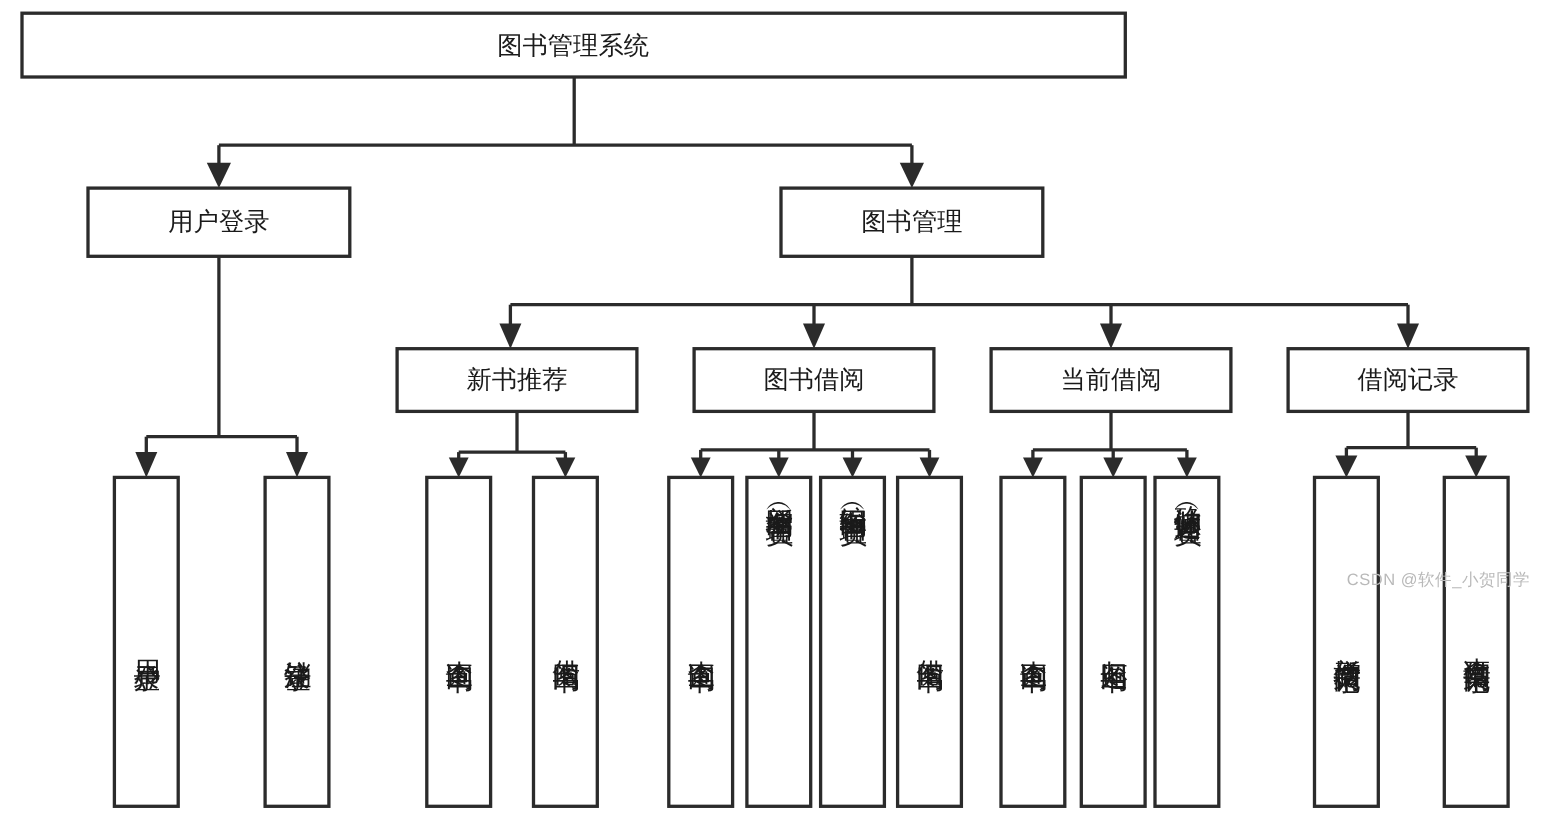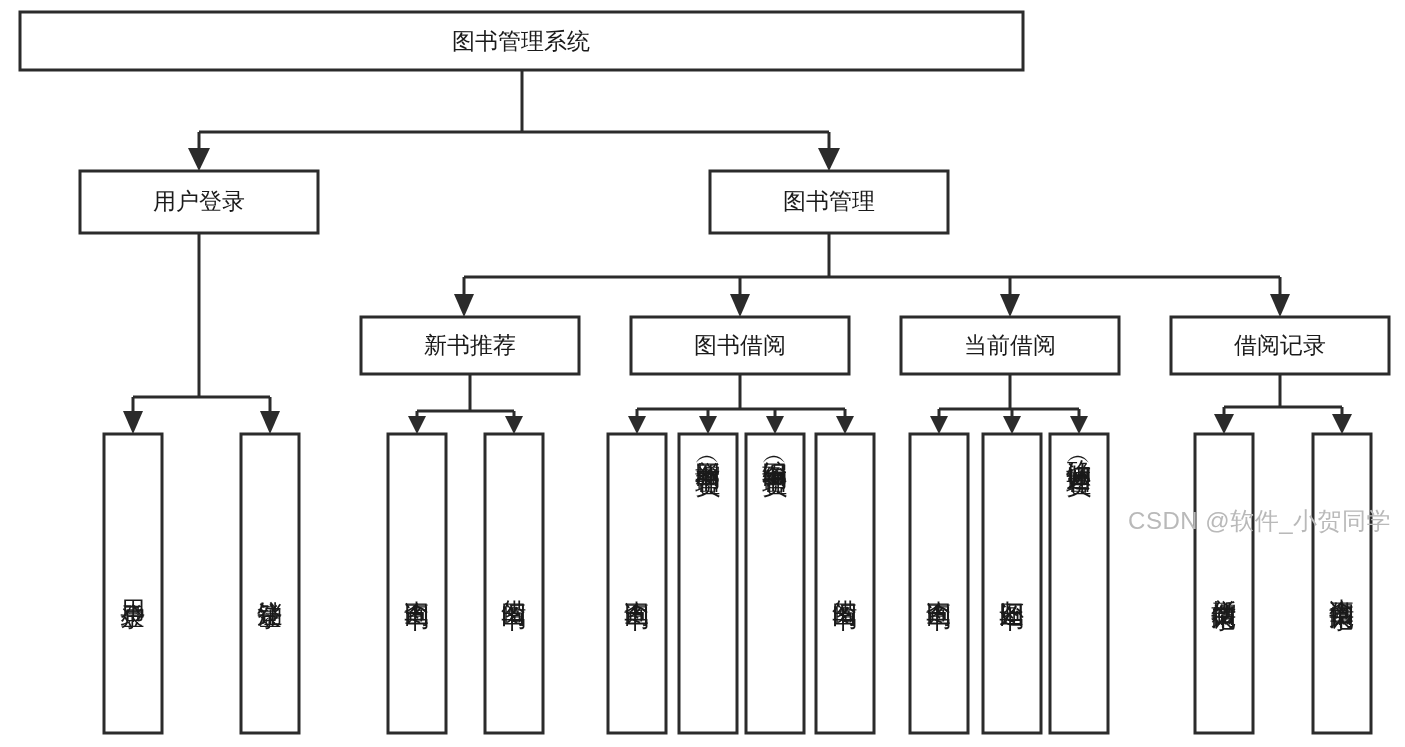--- a/index.html
+++ b/index.html
@@ -64,21 +64,21 @@
     color: #1a1a1a;
     letter-spacing: 2px;
     white-space: nowrap;
     text-align: center;
   }
   #watermark {
     position: absolute;
     right: 14px;
     bottom: 6px;
     font-family: "Liberation Sans", "DejaVu Sans", sans-serif;
-    font-size: 24px;
+    font-size: 15px;
     color: #b9b9b9;
     letter-spacing: 0.5px;
     white-space: nowrap;
     user-select: none;
   }
 </style>
 </head>
 <body>
 
 <div id="diagram-root">

